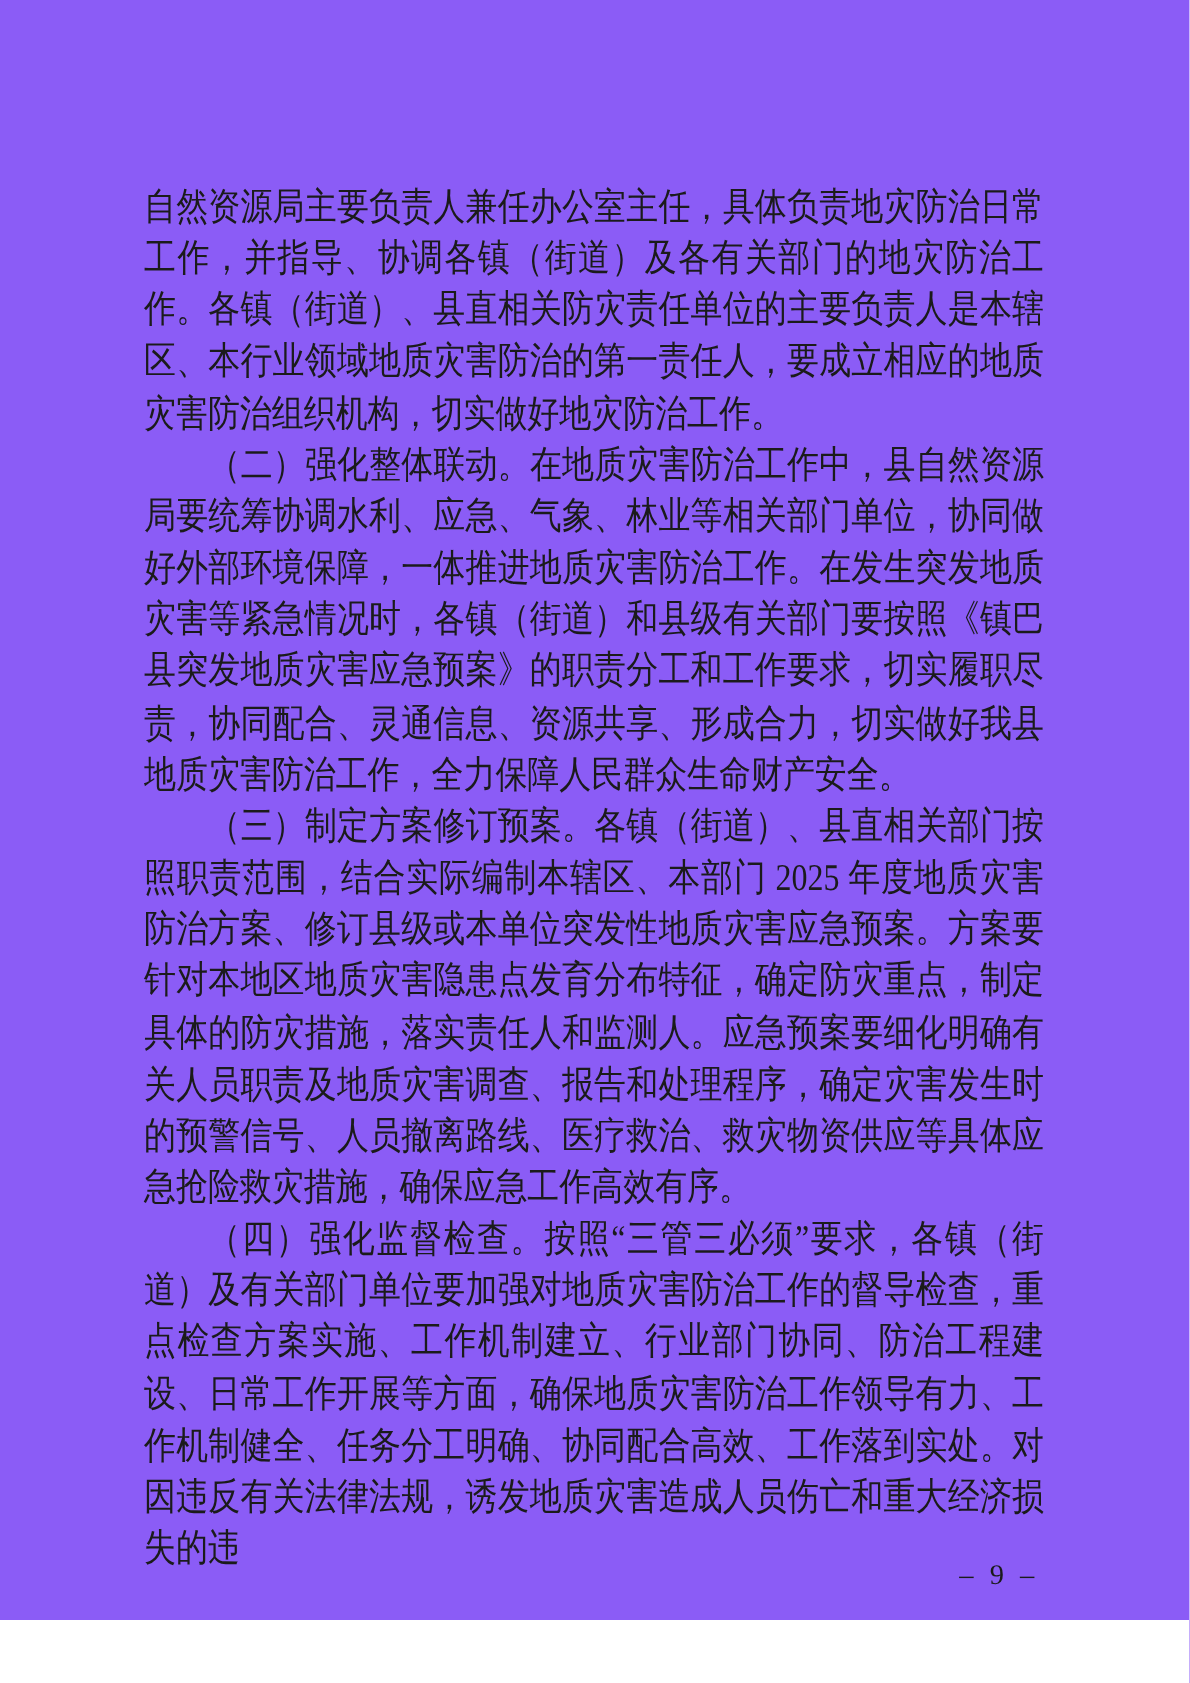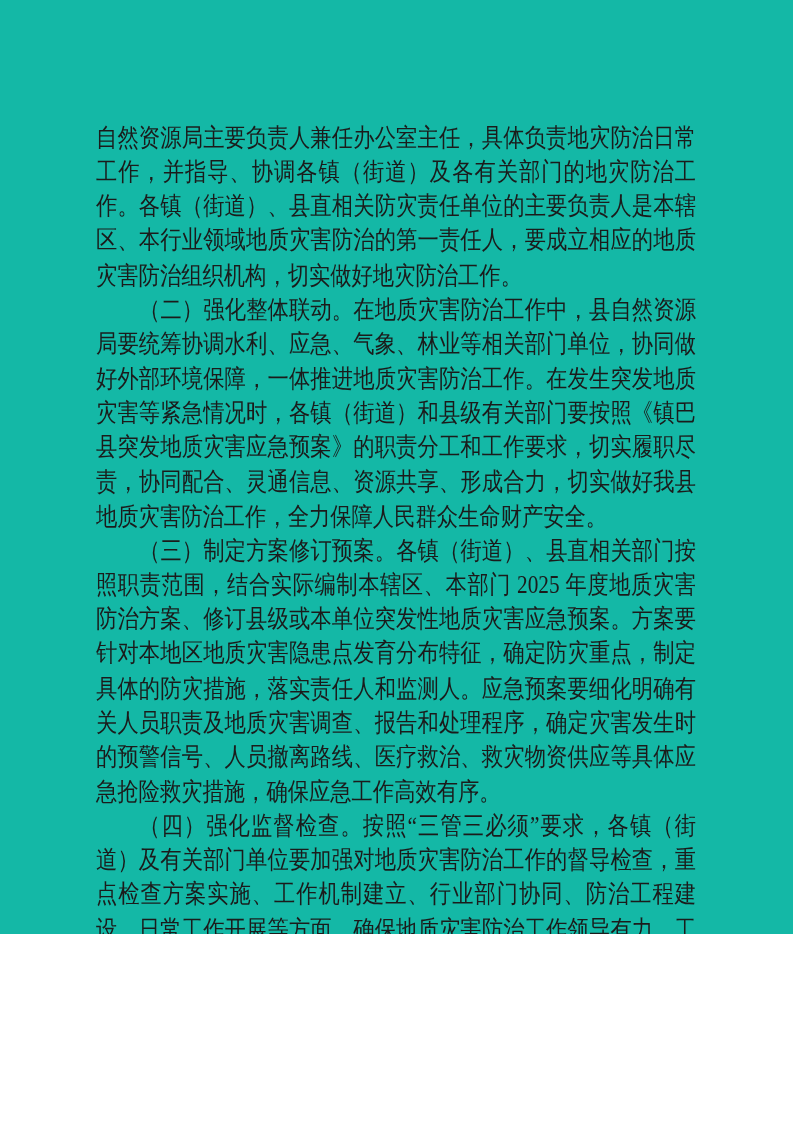--- a/index.html
+++ b/index.html
@@ -3,22 +3,22 @@
 <meta charset="utf-8">
 <style>
   html, body {
     margin: 0;
     padding: 0;
     background: #ffffff;
   }
   .page {
     position: relative;
     width: 793px;
-    height: 934px;
-    background: #14b8a6;
+    height: 1080px;
+    background: #8b5cf6;
     overflow: hidden;
     font-family: "Liberation Serif", "DejaVu Serif", serif;
     text-decoration: underline;
   }
   .text-block {
     position: absolute;
     left: 96px;
     top: 121px;
     width: 600px;
     font-size: 21.3px;

